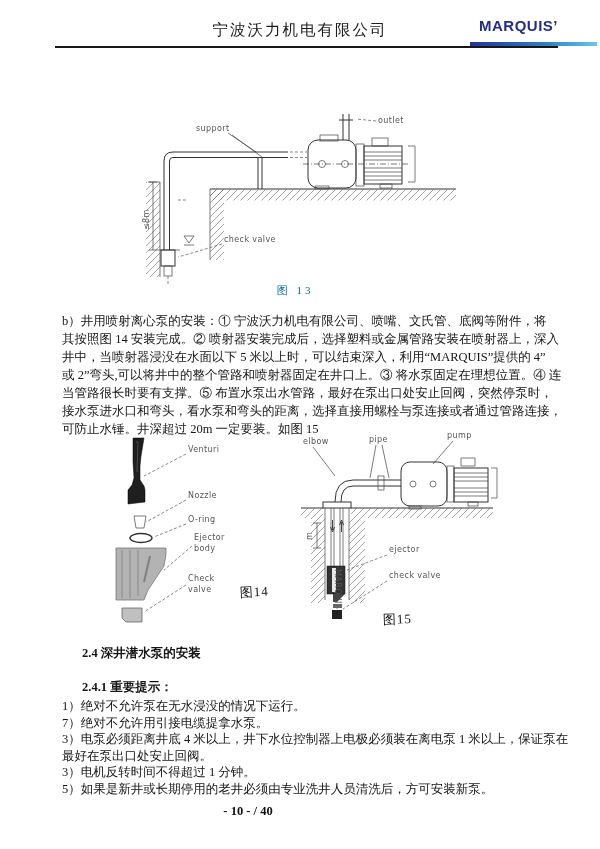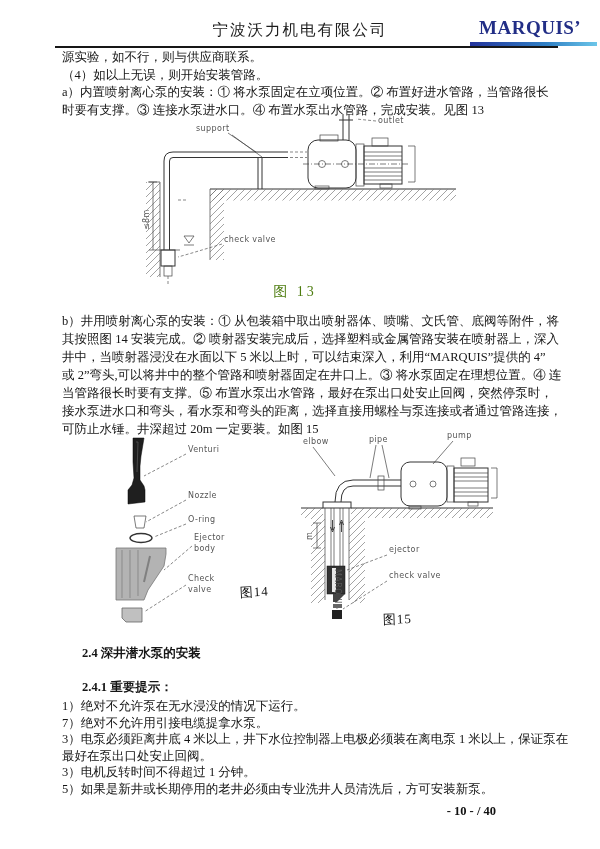--- a/index.html
+++ b/index.html
@@ -10,39 +10,39 @@
     color:#151515;
     padding-left:30px;
   }
   
   .company{
     position:absolute;left:0;top:20px;width:600px;text-align:center;
     font-size:15.5px;letter-spacing:2px;color:#1c1c1c;
   }
   .logo{
     position:absolute;left:479px;top:17px;width:118px;
-    font-family:Liberation Serif, serif;
-    font-weight:bold;font-size:19px;color:#222e86;letter-spacing:.5px;
+    font-family:Liberation Sans, sans-serif;
+    font-weight:bold;font-size:15px;color:#222e86;letter-spacing:.5px;
   }
   .logo-bar{
     position:absolute;left:470px;top:42px;width:127px;height:4px;
     background:linear-gradient(90deg,#24339b 0%,#2f7fc4 60%,#6cc6e9 100%);
   }
   .hrule{position:absolute;left:55px;top:46px;width:503px;height:2px;background:#161616;}
   
   .para{position:absolute;left:62px;width:500px;}
   .para .ln{white-space:nowrap;font-size:12.5px;line-height:17.5px;height:17.5px;}
   .para-b .ln{line-height:18px;height:18px;}
   .items .ln{line-height:16.5px;height:16.5px;}
   .sec-h{position:absolute;left:62px;font-size:12.5px;font-weight:bold;white-space:nowrap;margin-left:20px;}
   .fig-cap{
-    position:absolute;font-size:14px;color:#4d7c0f;text-align:center;letter-spacing:3px;
+    position:absolute;font-size:11px;color:#0369a1;text-align:center;letter-spacing:3px;
   }
   .footer{
-    position:absolute;left:0;top:804px;width:496px;text-align:right;
+    position:absolute;left:0;top:804px;width:496px;text-align:center;
     font-weight:bold;font-size:12.5px;color:#111;
   }
   
   svg{position:absolute;}
   svg text{
     font-family:"DejaVu Sans","Liberation Sans",sans-serif;
     fill:#555;font-size:8px;letter-spacing:.4px;
   }
   svg text.cap{
     font-family:"Liberation Serif","DejaVu Serif",serif;
@@ -55,26 +55,20 @@
 </head>
 <body>
 
 <div class="page">
 
   <div class="company">宁波沃力机电有限公司</div>
   <div class="logo">MARQUIS’</div>
   <div class="logo-bar"></div>
   <div class="hrule"></div>
 
-  <div class="para" style="top:49px">
-    <div class="ln">源实验，如不行，则与供应商联系。</div>
-    <div class="ln">（4）如以上无误，则开始安装管路。</div>
-    <div class="ln">a）内置喷射离心泵的安装：① 将水泵固定在立项位置。② 布置好进水管路，当管路很长</div>
-    <div class="ln">时要有支撑。③ 连接水泵进水口。④ 布置水泵出水管路，完成安装。见图 13</div>
-  </div>
 
   <svg style="left:140px;top:112px" width="320" height="172" viewBox="0 0 320 172">
     <defs>
       <pattern id="h13" width="7" height="7" patternUnits="userSpaceOnUse">
         <path d="M0,7 L7,0" stroke="#666" stroke-width=".6"></path>
       </pattern>
     </defs>
 
     <text x="56" y="19">support</text>
     <path class="thin" d="M88,21 L116,40 M92,23 L122,45"></path>
@@ -121,21 +115,21 @@
       <path class="thin" d="M224,40 h38 M224,44 h38 M224,48 h38 M224,56 h38 M224,60 h38 M224,64 h38 M224,68 h38"></path>
       <rect x="232" y="26" width="16" height="8" class="thin"></rect>
       <rect x="175" y="74" width="14" height="3" class="thin"></rect>
       <rect x="240" y="72" width="12" height="4" class="thin"></rect>
       <path class="thin" d="M268,34 L275,34 L275,70 L268,70"></path>
     </g>
   </svg>
   <div class="fig-cap" style="left:245px;top:283px;width:100px">图 13</div>
 
   <div class="para para-b" style="top:312px">
-    <div class="ln">b）井用喷射离心泵的安装：① 从包装箱中取出喷射器体、喷嘴、文氏管、底阀等附件，将</div>
+    <div class="ln">b）井用喷射离心泵的安装：① 宁波沃力机电有限公司、喷嘴、文氏管、底阀等附件，将</div>
     <div class="ln">其按照图 14 安装完成。② 喷射器安装完成后，选择塑料或金属管路安装在喷射器上，深入</div>
     <div class="ln">井中，当喷射器浸没在水面以下 5 米以上时，可以结束深入，利用“MARQUIS”提供的 4”</div>
     <div class="ln">或 2”弯头,可以将井中的整个管路和喷射器固定在井口上。③ 将水泵固定在理想位置。④ 连</div>
     <div class="ln">当管路很长时要有支撑。⑤ 布置水泵出水管路，最好在泵出口处安止回阀，突然停泵时，</div>
     <div class="ln">接水泵进水口和弯头，看水泵和弯头的距离，选择直接用螺栓与泵连接或者通过管路连接，</div>
     <div class="ln">可防止水锤。井深超过 20m 一定要装。如图 15</div>
   </div>
 
   <svg style="left:92px;top:432px" width="200" height="195" viewBox="0 0 200 195">
     <g>

